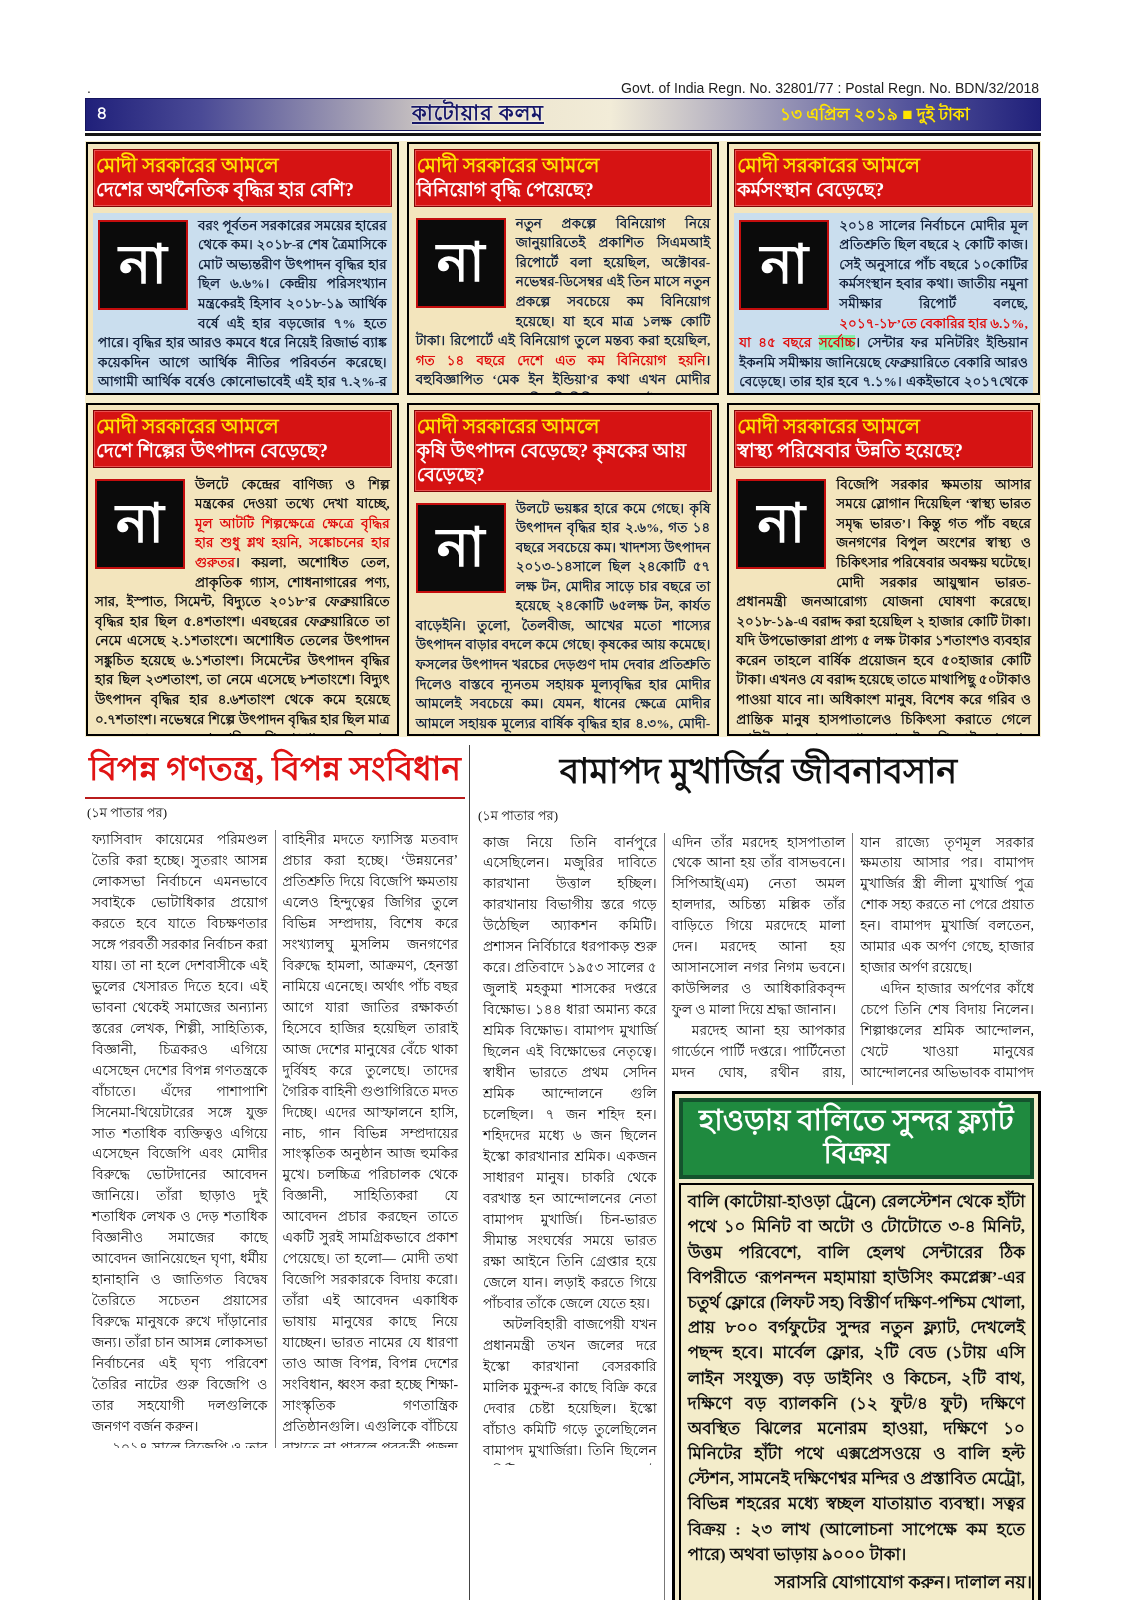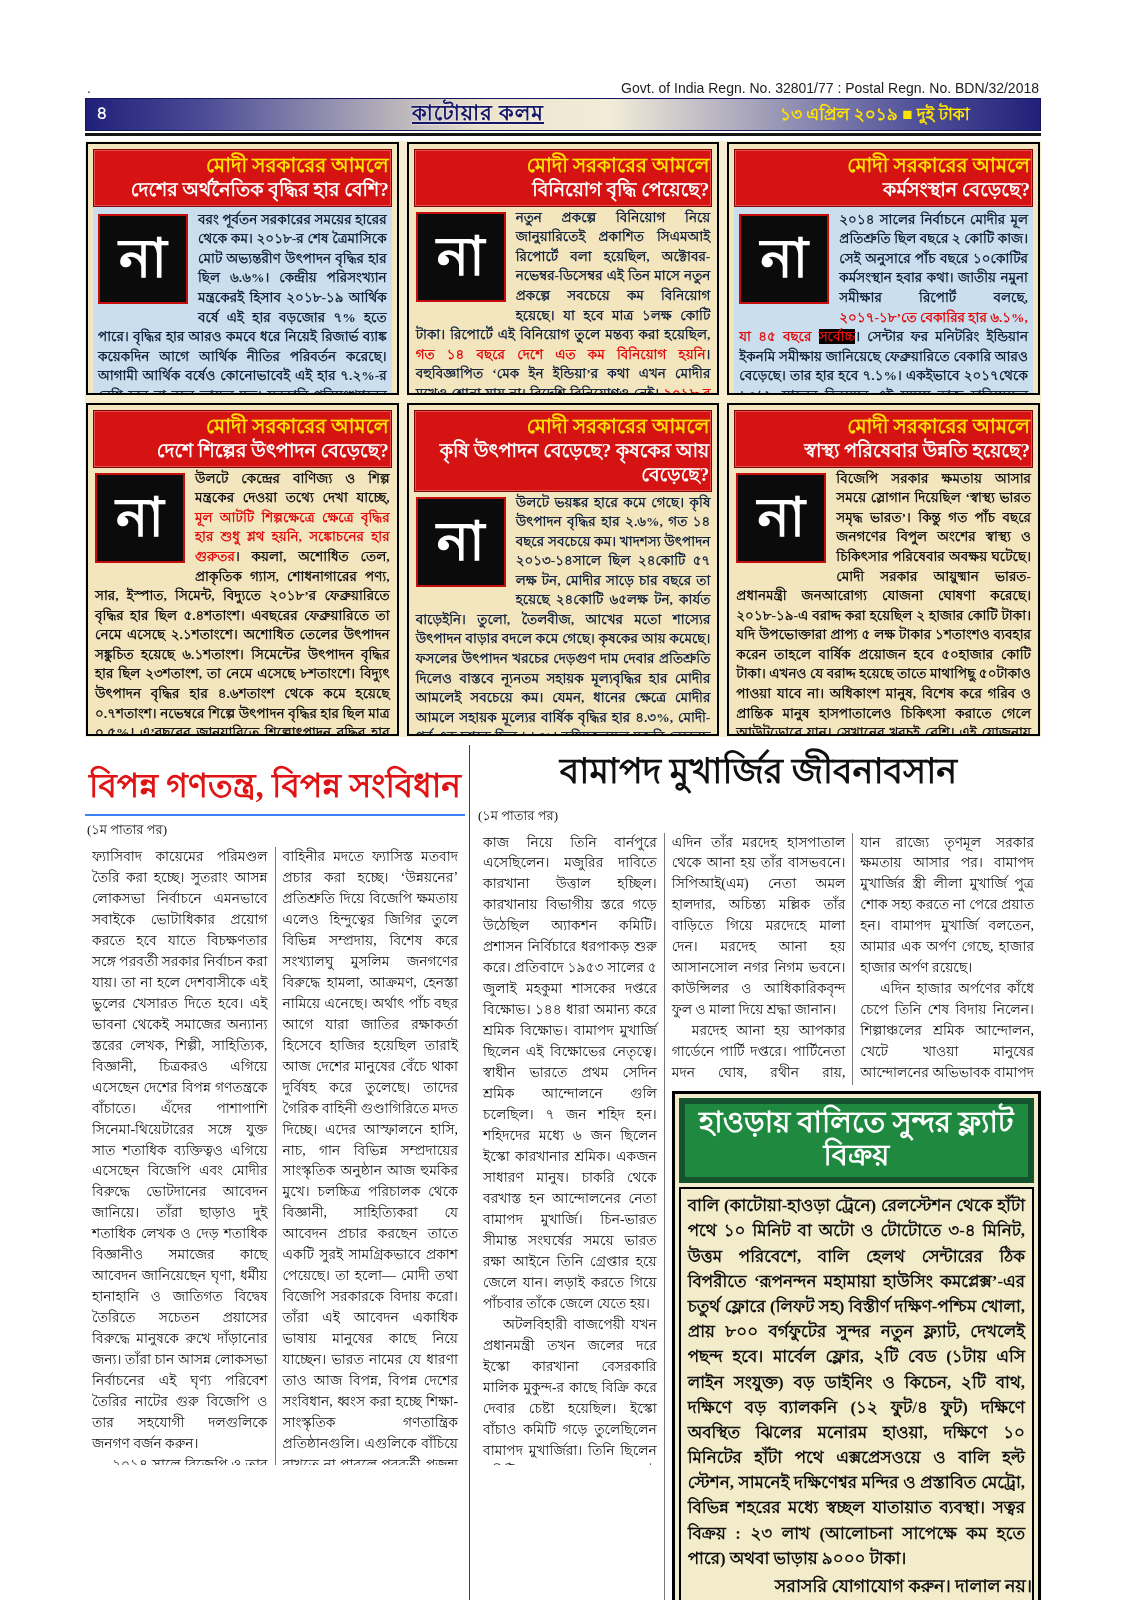--- a/index.html
+++ b/index.html
@@ -24,63 +24,63 @@
   .mast-date{color:#ffe400;font-weight:bold;font-size:17px;padding-right:10px;width:250px;}
   .mast-rule{border-bottom:3px solid #161616;margin-top:2px;}
 
   
   .boxes-grid{
     margin-top:5px;display:grid;grid-template-columns:repeat(3,1fr);
     grid-template-rows:253px 333px;gap:8px;background:#f7efcf;padding:1px;
   }
   .box{border:2px solid #000;background:#f3e5bd;padding:5px;overflow:hidden;}
   .box-header{
-    background:#d61313;border:1px solid #7e0505;text-align:right;
-    padding:3px 2px 4px;box-shadow:inset 0 0 0 1px #e85050;
+    background:#d61313;border:1px solid #7e0505;text-align:left;
+    padding:3px 2px 4px;margin-bottom:6px;box-shadow:inset 0 0 0 1px #e85050;
   }
   .box-title-1{color:#ffe100;font-weight:bold;font-size:20px;line-height:1.25;}
   .box-title-2{color:#ffffff;font-weight:bold;font-size:19px;line-height:1.25;}
   .box-body{font-size:13.5px;line-height:1.45;text-align:justify;overflow:hidden;font-weight:600;}
   .box-body.blue{background:#cadeee;color:#14233d;padding:3px 5px;}
   .box-body.cream{color:#15253f;padding:1px 2px;}
   .box-body.dark{color:#151515;}
   .na-badge{
     float:left;width:86px;height:86px;margin:4px 10px 4px 0;
     background:#0b0b0b;color:#ffffff;border:2px solid #c40d0d;
     display:flex;align-items:center;justify-content:center;
     font-size:54px;font-weight:bold;line-height:1;
   }
   .seg-red{color:#e00e0e;}
-  .seg-redhl{color:#e00e0e;background:#000000;}
+  .seg-redhl{color:#e00e0e;background:#86efac;}
 
   
   .articles{display:flex;margin-top:8px;}
   .article-left{width:380px;border-right:1px solid #444;padding-right:4px;}
   .article-right{flex:1;padding-left:6px;}
   .headline-red{
     color:#e01414;font-weight:bold;font-size:33px;text-align:center;line-height:1.15;
-    padding:6px 0 8px;border-bottom:2px solid #3b82f6;margin-top:17px;
+    padding:6px 0 8px;border-bottom:2px solid #b91c1c;
   }
   .headline-black{color:#101010;font-weight:bold;font-size:35px;text-align:center;line-height:1.1;padding:8px 0 10px;}
   .continued{font-size:13px;font-weight:normal;padding:4px 2px 6px;}
   .cols{display:flex;}
   .col{flex:1;padding:0 7px;text-align:justify;font-size:13.8px;line-height:1.52;overflow:hidden;}
   .col + .col{border-left:1px solid #777;}
   .article-left .col{height:618px;}
   .rcol1{width:33.4%;height:632px;}
   .r-right{width:66.6%;border-left:1px solid #777;display:flex;flex-direction:column;}
   .r-right .cols{flex:0 0 auto;}
   .r-right .col{height:252px;}
   .col p{margin:0;}
   .col p + p{text-indent:20px;}
 
   
   .ad-box{border:3px solid #000;background:#f3ecca;margin:6px 0 0 7px;padding:4px;}
   .ad-title{
-    background:#1f8a3f;border:6px solid #14532d;color:#fff;
+    background:#1f8a3f;border:4px solid #14532d;color:#fff;
     font-weight:bold;font-size:29px;text-align:center;padding:2px 0 5px;line-height:1.15;
   }
   .ad-body{
     border:2px solid #000;margin-top:4px;padding:4px 7px 2px;
     font-weight:bold;font-size:16.8px;line-height:1.5;text-align:justify;color:#101010;
   }
   .ad-contact{text-align:right;font-weight:bold;font-size:17.5px;padding:2px 0 4px;border-bottom:2px solid #000;margin:0 -7px;padding-bottom:6px;}
 </style>
 </head>
 <body>

